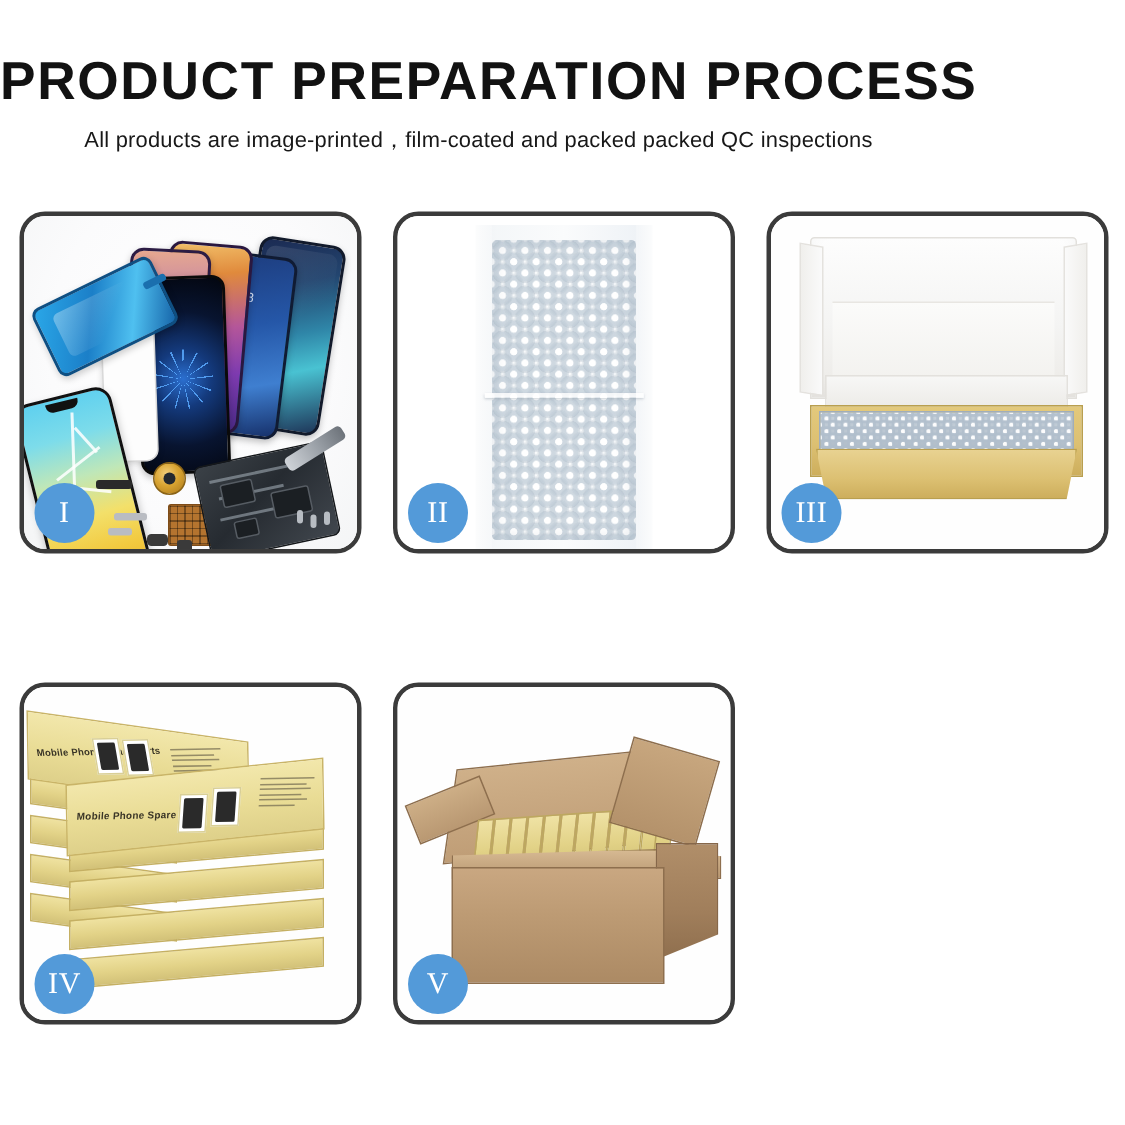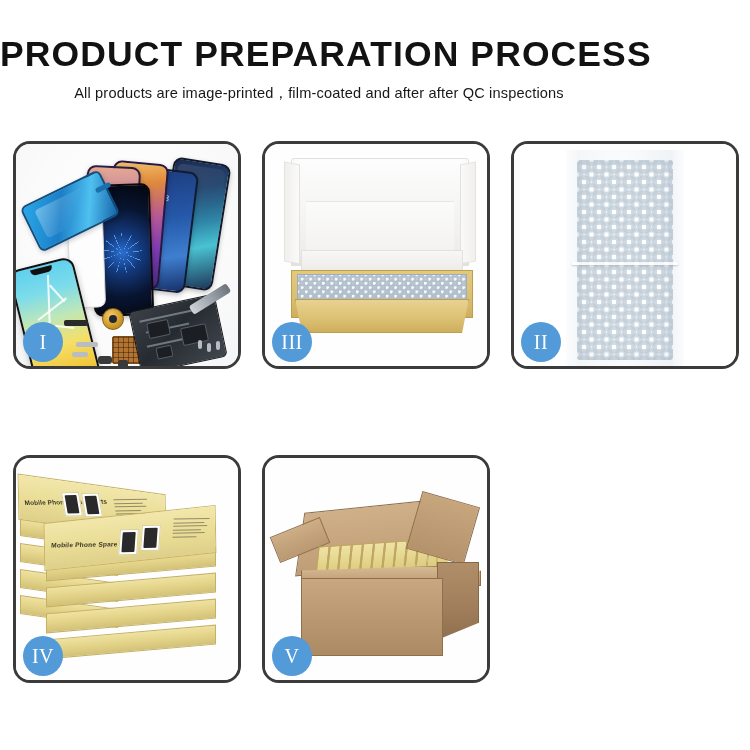--- a/index.html
+++ b/index.html
@@ -538,21 +538,21 @@
     border-radius: 4px;
   }
 </style>
 </head>
 <body>
 
 <div class="page">
 
   <div class="header">
     <h1 class="title">PRODUCT PREPARATION PROCESS</h1>
-    <p class="subtitle">All products are image-printed，film-coated and after after QC inspections</p>
+    <p class="subtitle">All products are image-printed，film-coated and packed packed QC inspections</p>
   </div>
 
   <div class="grid">
 
     <div class="panel">
       <div class="panel-stage">
         <div class="p1-bg"></div>
 
         <div class="phone ph-e"></div>
         <div class="phone ph-d">
@@ -597,47 +597,47 @@
         </div>
 
         <span class="tool"></span>
         <span class="screws">
           <i style="left:0;top:0;"></i>
           <i style="left:9px;top:3px;"></i>
           <i style="left:18px;top:1px;"></i>
         </span>
       </div>
       <div class="badge">I</div>
+    </div>
+
+    <div class="panel">
+      <div class="panel-stage">
+        <div class="p2-bg"></div>
+        <div class="pouch">
+          <span class="glossL"></span>
+          <span class="glossR"></span>
+          <span class="bubbles"></span>
+          <span class="seam"></span>
+        </div>
+      </div>
+      <div class="badge">II</div>
     </div>
 
     <div class="panel">
       <div class="panel-stage">
         <div class="p3-bg"></div>
         <div class="lid">
           <span class="lid-face"></span>
         </div>
         <div class="foam"></div>
         <div class="tray"></div>
         <div class="bubble-fill"></div>
         <div class="tray-front"></div>
       </div>
       <div class="badge">III</div>
-    </div>
-
-    <div class="panel">
-      <div class="panel-stage">
-        <div class="p2-bg"></div>
-        <div class="pouch">
-          <span class="glossL"></span>
-          <span class="glossR"></span>
-          <span class="bubbles"></span>
-          <span class="seam"></span>
-        </div>
-      </div>
-      <div class="badge">II</div>
     </div>
 
     <div class="panel">
       <div class="panel-stage">
         <div class="p4-bg"></div>
         <div class="stack">
 
           <span class="ybox-side" style="left:4px;top:66px;width:96px;height:17px;transform:skewY(8deg);"></span>
           <span class="ybox-side" style="left:4px;top:92px;width:96px;height:17px;transform:skewY(8deg);"></span>
           <span class="ybox-side" style="left:4px;top:118px;width:96px;height:17px;transform:skewY(8deg);"></span>

